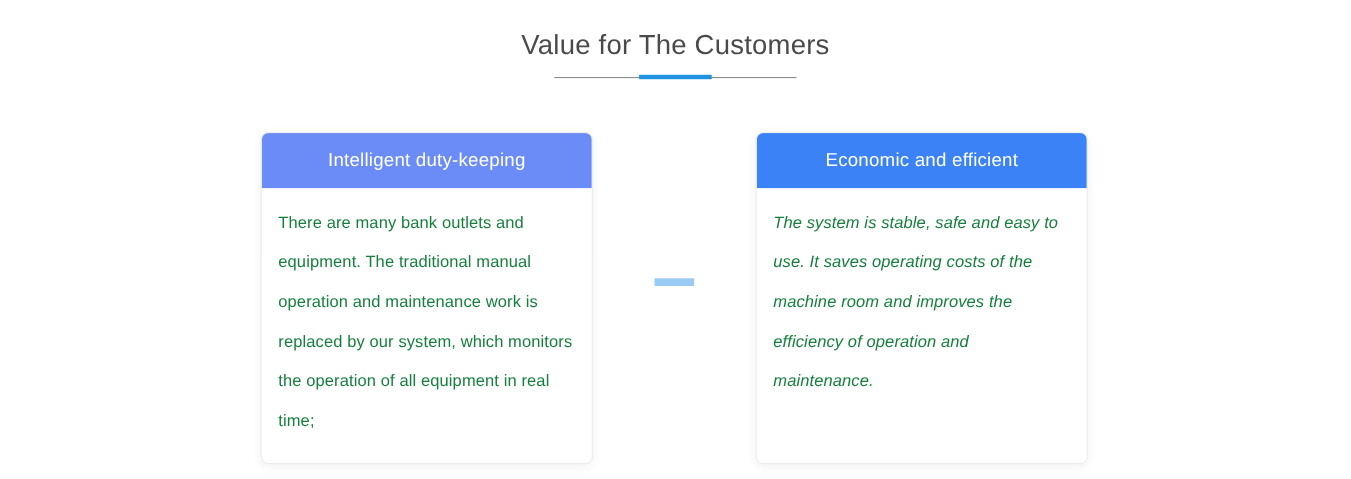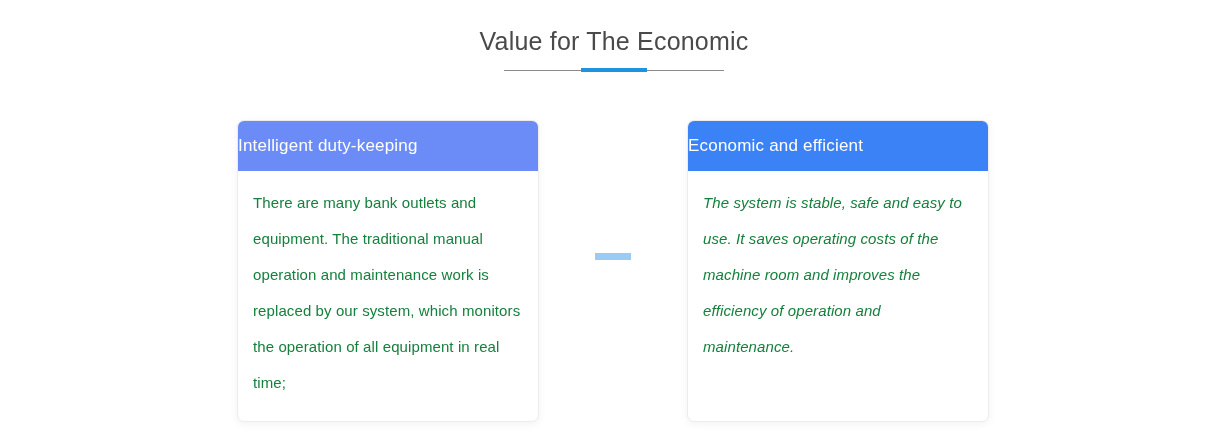--- a/index.html
+++ b/index.html
@@ -71,21 +71,21 @@
     background: #ffffff;
     border: 1px solid #ececec;
     border-radius: 7px;
     box-shadow: 0 2px 9px rgba(0,0,0,0.055);
     box-sizing: border-box;
     overflow: hidden;
   }
   .card-header {
     height: 50px;
     line-height: 50px;
-    text-align: left;
+    text-align: center;
     color: #ffffff;
     font-size: 17px;
     font-weight: 400;
     letter-spacing: 0.2px;
   }
   .card--blue .card-header  { background: #6b8cf6; }
   .card--orange .card-header { background: #3b82f6; }
   .card-body {
     padding: 14px 15px 20px 15px;
     font-size: 15px;
@@ -102,21 +102,21 @@
     background: #9acbf5;
     align-self: center;
     margin-top: -8px;
     flex: 0 0 auto;
   }
 </style>
 </head>
 <body>
 
 <div class="section-head">
-  <h1 class="section-title">Value for The Economic</h1>
+  <h1 class="section-title">Value for The Customers</h1>
   <div class="title-divider">
     <div class="rule"></div>
     <div class="accent"></div>
   </div>
 </div>
 
 <div class="cards-row">
 
   <div class="card card--blue">
     <div class="card-header">Intelligent duty-keeping</div>

